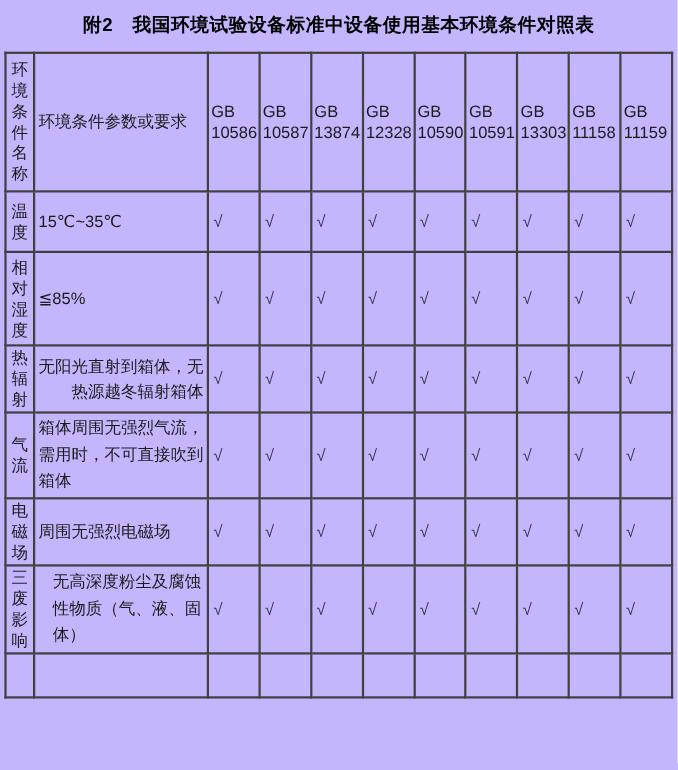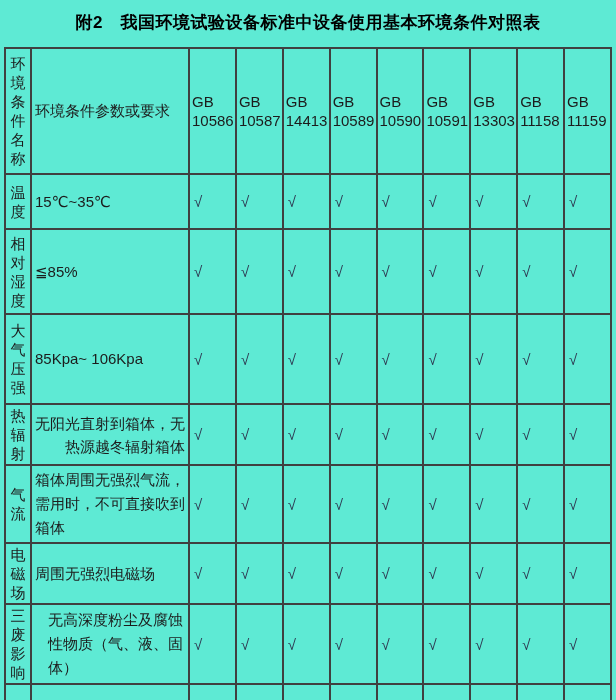--- a/index.html
+++ b/index.html
@@ -4,21 +4,21 @@
 <style>
   html, body {
     margin: 0;
     padding: 0;
     background: #ffffff;
   }
   #page {
     position: relative;
     width: 616px;
     height: 700px;
-    background: #5eead4;
+    background: #c4b5fd;
     overflow: hidden;
     font-family: "Liberation Sans", "DejaVu Sans", sans-serif;
     color: #1c1c1c;
   }
   .doc-title {
     margin: 0;
     padding-top: 11px;
     text-align: center;
     font-size: 17px;
     font-weight: bold;
@@ -98,22 +98,22 @@
         <col>
         <col>
     </colgroup>
 
     <tbody>
         <tr class="r-header">
       <td class="name-cell">环境条件名称</td>
       <td class="param-cell">环境条件参数或要求</td>
       <td class="gb-cell">GB 10586</td>
       <td class="gb-cell">GB 10587</td>
-      <td class="gb-cell">GB 14413</td>
-      <td class="gb-cell">GB 10589</td>
+      <td class="gb-cell">GB 13874</td>
+      <td class="gb-cell">GB 12328</td>
       <td class="gb-cell">GB 10590</td>
       <td class="gb-cell">GB 10591</td>
       <td class="gb-cell">GB 13303</td>
       <td class="gb-cell">GB 11158</td>
       <td class="gb-cell">GB 11159</td>
     </tr>
 
     <tr class="r-temp">
       <td class="name-cell">温度</td>
       <td class="param-cell">15℃~35℃</td>
@@ -135,33 +135,20 @@
       <td class="check-cell">√</td>
       <td class="check-cell">√</td>
       <td class="check-cell">√</td>
       <td class="check-cell">√</td>
       <td class="check-cell">√</td>
       <td class="check-cell">√</td>
       <td class="check-cell">√</td>
       <td class="check-cell">√</td>
     </tr>
 
-    <tr class="r-pressure">
-      <td class="name-cell">大气压强</td>
-      <td class="param-cell">85Kpa~ 106Kpa</td>
-      <td class="check-cell">√</td>
-      <td class="check-cell">√</td>
-      <td class="check-cell">√</td>
-      <td class="check-cell">√</td>
-      <td class="check-cell">√</td>
-      <td class="check-cell">√</td>
-      <td class="check-cell">√</td>
-      <td class="check-cell">√</td>
-      <td class="check-cell">√</td>
-    </tr>
 
     <tr class="r-heat">
       <td class="name-cell">热辐射</td>
       <td class="param-cell" style="line-height:23px;text-align:right;">无阳光直射到箱体，无热源越冬辐射箱体</td>
       <td class="check-cell">√</td>
       <td class="check-cell">√</td>
       <td class="check-cell">√</td>
       <td class="check-cell">√</td>
       <td class="check-cell">√</td>
       <td class="check-cell">√</td>

